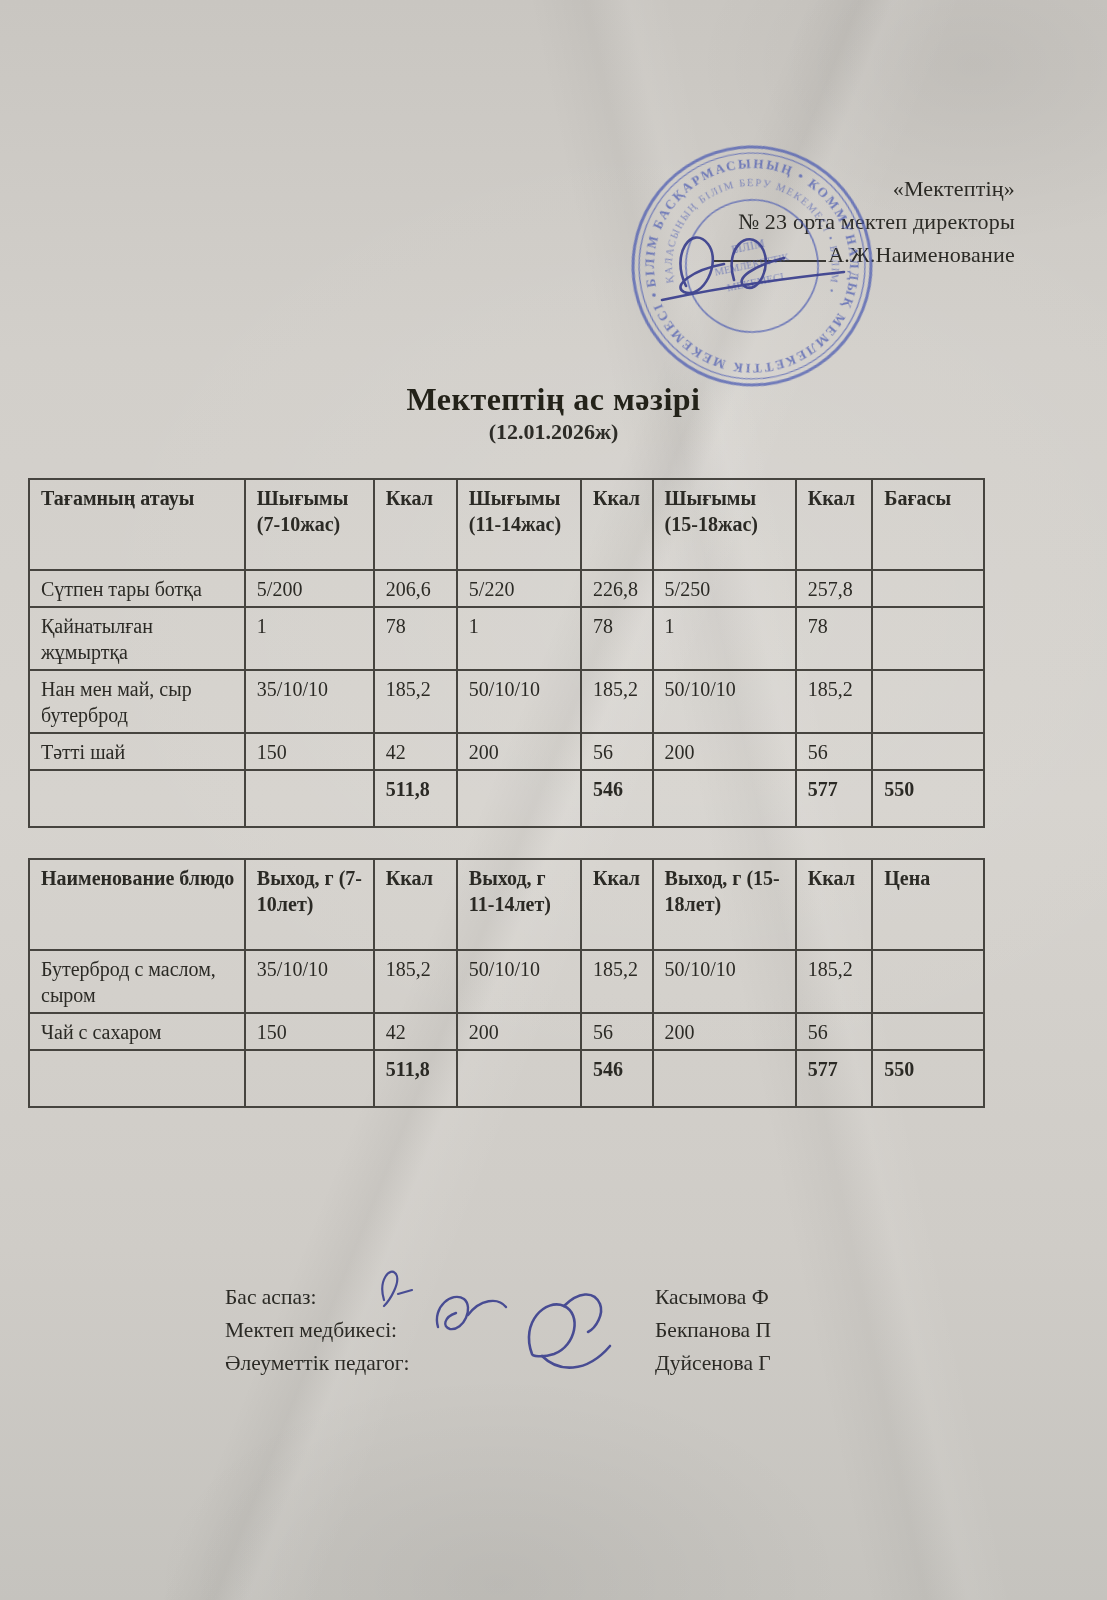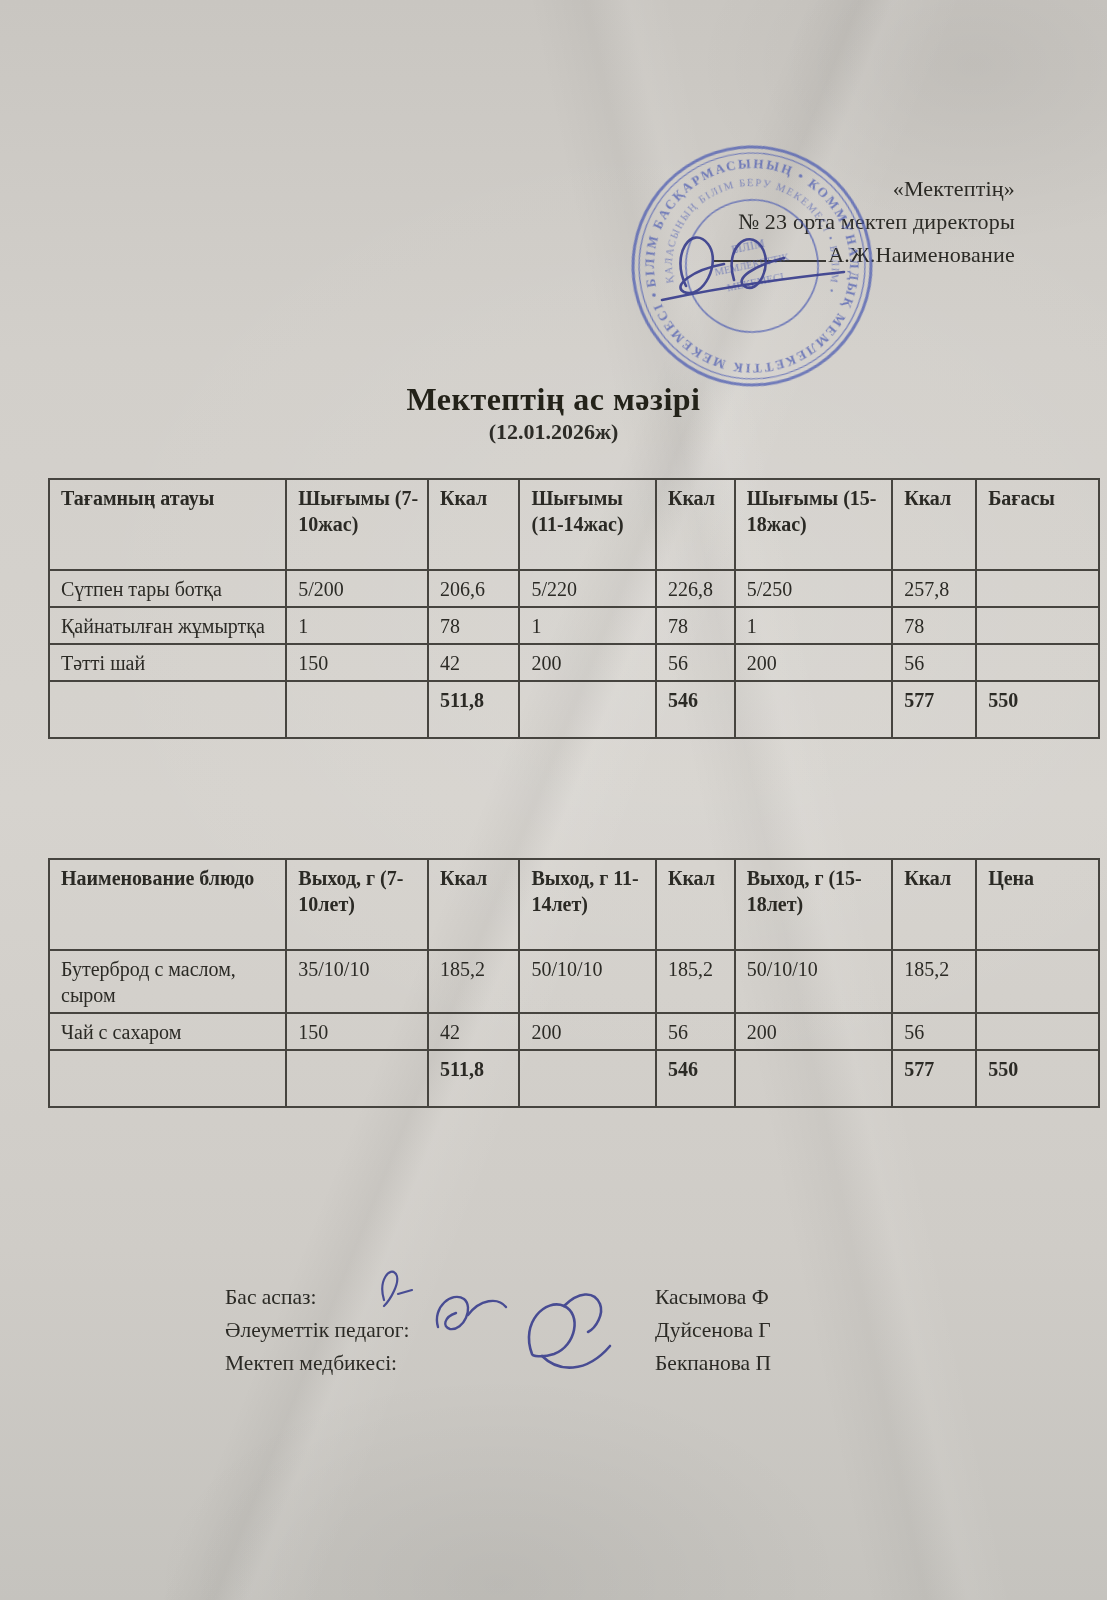--- a/index.html
+++ b/index.html
@@ -45,21 +45,21 @@
   .title{
     position:absolute;top:381px;left:0;width:100%;
     text-align:center;font-size:32px;font-weight:bold;letter-spacing:0.5px;color:#232219;
   }
   .subtitle{
     position:absolute;top:419px;left:0;width:100%;
     text-align:center;font-size:22px;color:#2d2c27;font-weight:bold;
   }
   
   table.menu-table{
-    position:absolute;left:48px;width:1052px;
+    position:absolute;left:28px;width:957px;
     border-collapse:collapse;table-layout:fixed;
     font-size:20px;color:#2b2a25;
   }
   table.t1{top:478px;}
   table.t2{top:858px;}
   .menu-table th,.menu-table td{
     border:2px solid #46443f;
     padding:5px 6px 4px 11px;
     text-align:left;vertical-align:top;
     line-height:26px;
@@ -169,20 +169,30 @@
           <td>Қайнатылған жұмыртқа</td>
           <td>1</td>
           <td>78</td>
           <td>1</td>
           <td>78</td>
           <td>1</td>
           <td>78</td>
           <td></td>
         </tr>
         <tr>
+          <td>Нан мен май, сыр бутерброд</td>
+          <td>35/10/10</td>
+          <td>185,2</td>
+          <td>50/10/10</td>
+          <td>185,2</td>
+          <td>50/10/10</td>
+          <td>185,2</td>
+          <td></td>
+        </tr>
+        <tr>
           <td>Тәтті шай</td>
           <td>150</td>
           <td>42</td>
           <td>200</td>
           <td>56</td>
           <td>200</td>
           <td>56</td>
           <td></td>
         </tr>
         <tr>
@@ -252,24 +262,24 @@
           <td>550</td>
         </tr>
       </tbody>
     </table>
 
   <div class="sign-block">
     <div class="sign-row">
       <span class="sign-label">Бас аспаз:</span><span>Касымова Ф</span>
     </div>
     <div class="sign-row">
-      <span class="sign-label">Әлеуметтік педагог:</span><span>Дуйсенова Г</span>
+      <span class="sign-label">Мектеп медбикесі:</span><span>Бекпанова П</span>
     </div>
     <div class="sign-row">
-      <span class="sign-label">Мектеп медбикесі:</span><span>Бекпанова П</span>
+      <span class="sign-label">Әлеуметтік педагог:</span><span>Дуйсенова Г</span>
     </div>
   </div>
 
   <svg class="ink" style="left:368px;top:1262px;" width="56" height="52" viewBox="0 0 56 52">
     <g fill="none" stroke="#3a3f8e" stroke-width="2.2" stroke-linecap="round" opacity="0.9">
       <path d="M16 38 C 10 18, 22 4, 28 12 C 33 20, 22 38, 16 44"></path>
       <path d="M30 32 L 44 28"></path>
     </g>
   </svg>
   <svg class="ink" style="left:420px;top:1283px;" width="104" height="72" viewBox="0 0 104 72">

